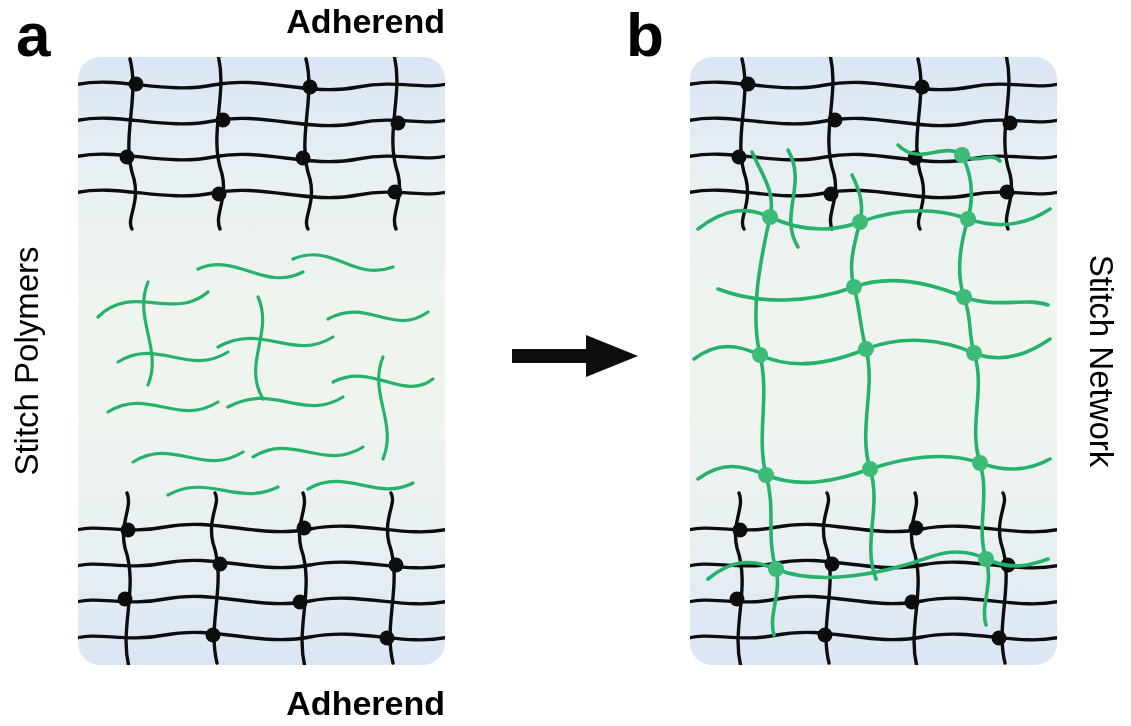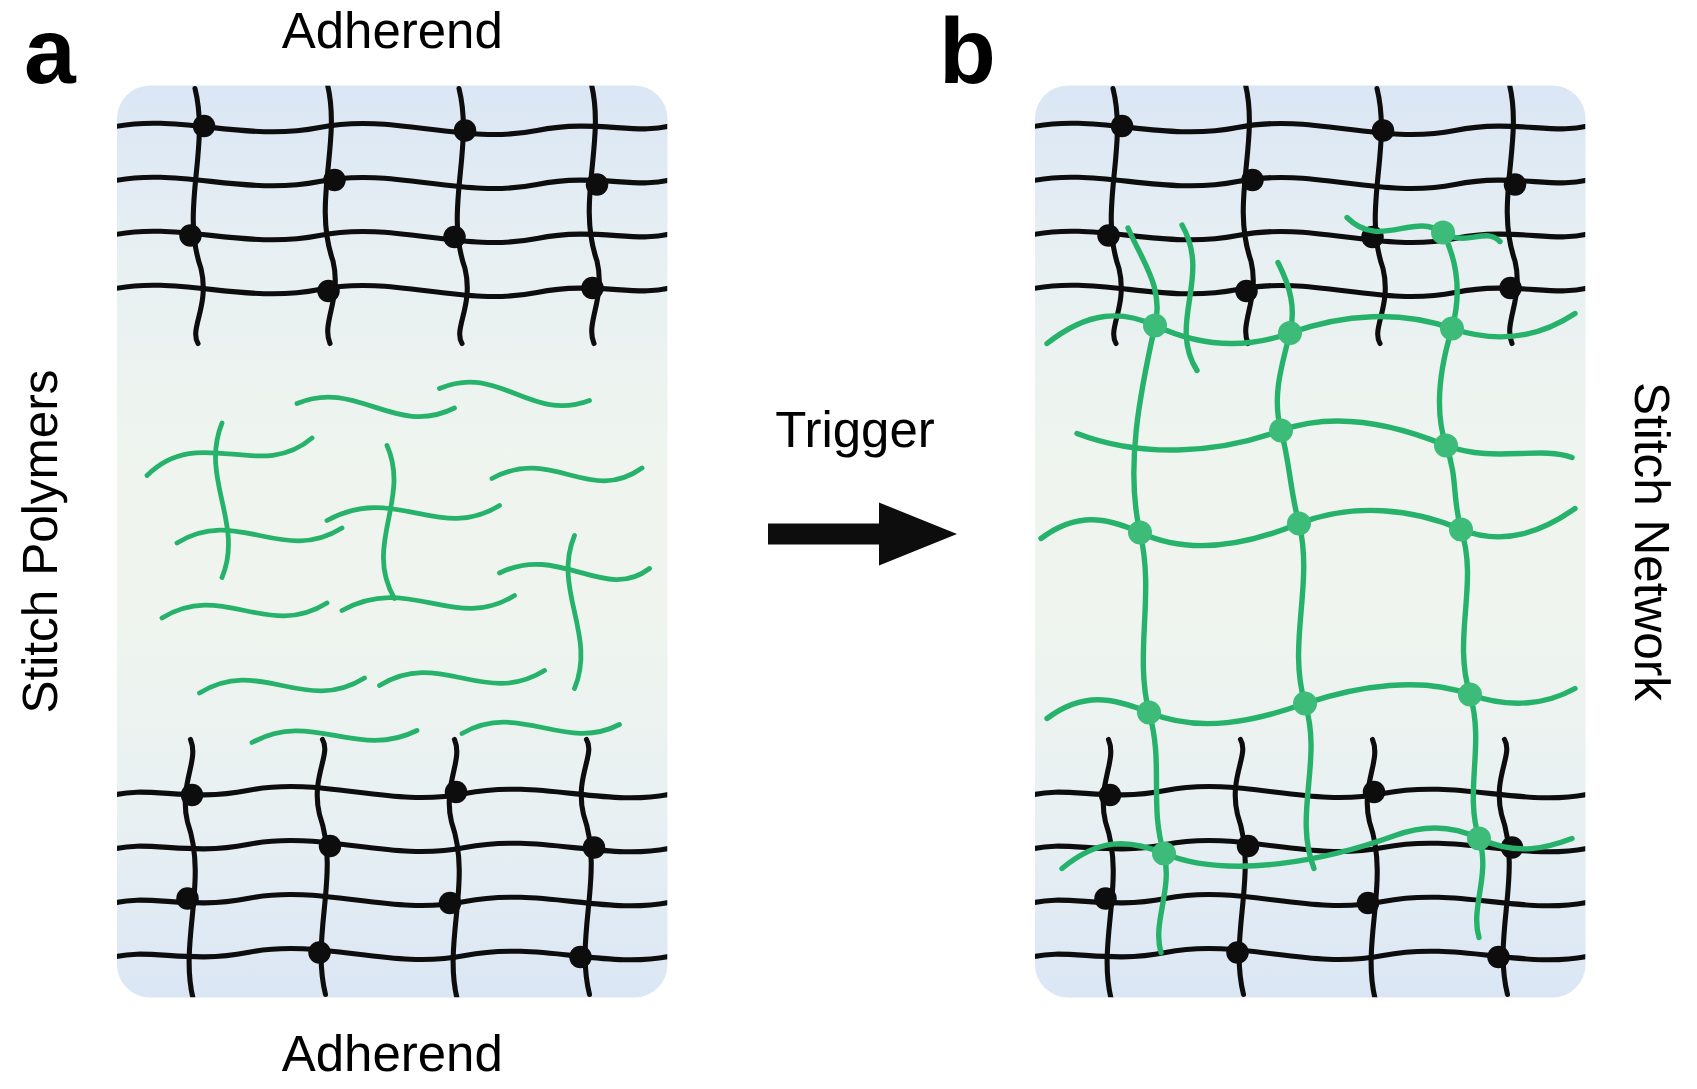--- a/index.html
+++ b/index.html
@@ -17,21 +17,21 @@
       var(--c-panel-mid,#eff5ee) 58%,
       #e8f0f2 80%,
       var(--c-panel-edge,#dbe6f5) 100%);
   }
   .panel-a{left:78px;}
   .panel-b{left:690px;}
   .panel svg{display:block;width:100%;height:100%;}
   .panel-letter{position:absolute;top:4px;font-size:62px;font-weight:700;line-height:1;}
   .letter-a{left:16px;}
   .letter-b{left:626px;}
-  .adherend{position:absolute;left:78px;width:367px;text-align:center;font-size:34px;}
+  .adherend{position:absolute;left:78px;width:367px;text-align:right;font-size:34px;font-weight:bold;}
   .adherend-top{top:2px;}
   .adherend-bottom{top:684px;}
   .side-label{position:absolute;font-size:33px;white-space:nowrap;}
   .left-label{left:27px;top:361px;transform:translate(-50%,-50%) rotate(-90deg);}
   .right-label{left:1101px;top:361px;transform:translate(-50%,-50%) rotate(90deg);}
   .trigger-label{position:absolute;left:488px;top:268px;width:164px;text-align:center;font-size:34px;}
   .trigger-arrow{position:absolute;left:512px;top:330px;width:126px;height:52px;}
 
   .blk{stroke:var(--c-black,#0d0d0d);stroke-width:3.4;fill:none;stroke-linecap:round;}
   .blkdot{fill:var(--c-black,#0d0d0d);}
@@ -91,21 +91,20 @@
         <path class="grn" d="M175,400 C215,375 245,415 285,390"></path>
         <path class="grn" d="M90,438 C130,416 160,450 200,430"></path>
         <path class="grn" d="M230,432 C268,410 298,445 335,426"></path>
         <path class="grn" d="M70,225 C55,262 85,292 70,328"></path>
         <path class="grn" d="M305,300 C290,336 320,366 305,402"></path>
         <path class="grn" d="M180,240 C196,276 164,306 185,342"></path>
       </g>
     </svg>
   </div>
 
-  <div class="trigger-label">Trigger</div>
   <div class="trigger-arrow">
     <svg viewBox="0 0 126 52" width="126" height="52">
       <path class="arrow-fill" d="M0,19 L74,19 L74,5 L126,26 L74,47 L74,33 L0,33 Z"></path>
     </svg>
   </div>
 
   <div class="panel-letter letter-b">b</div>
 
   <div class="panel panel-b">
     <svg viewBox="0 0 367 608">

